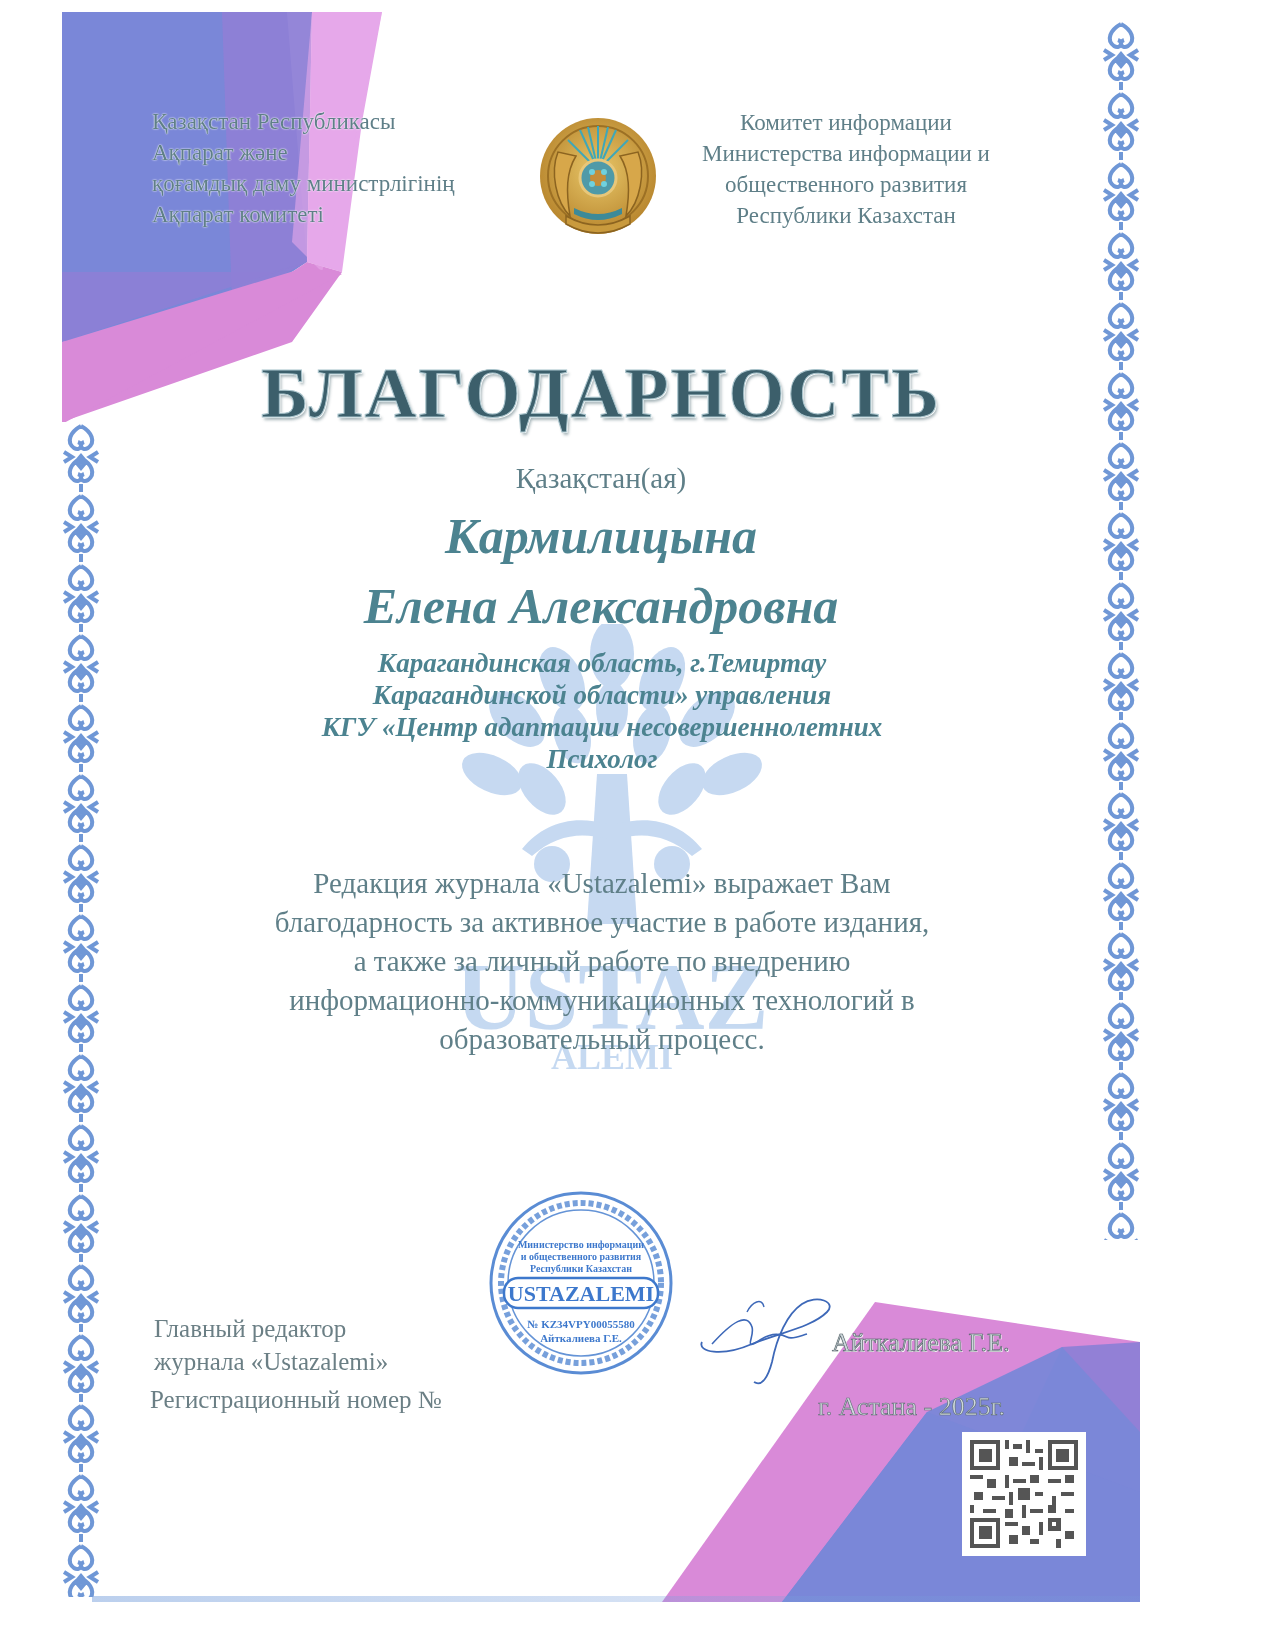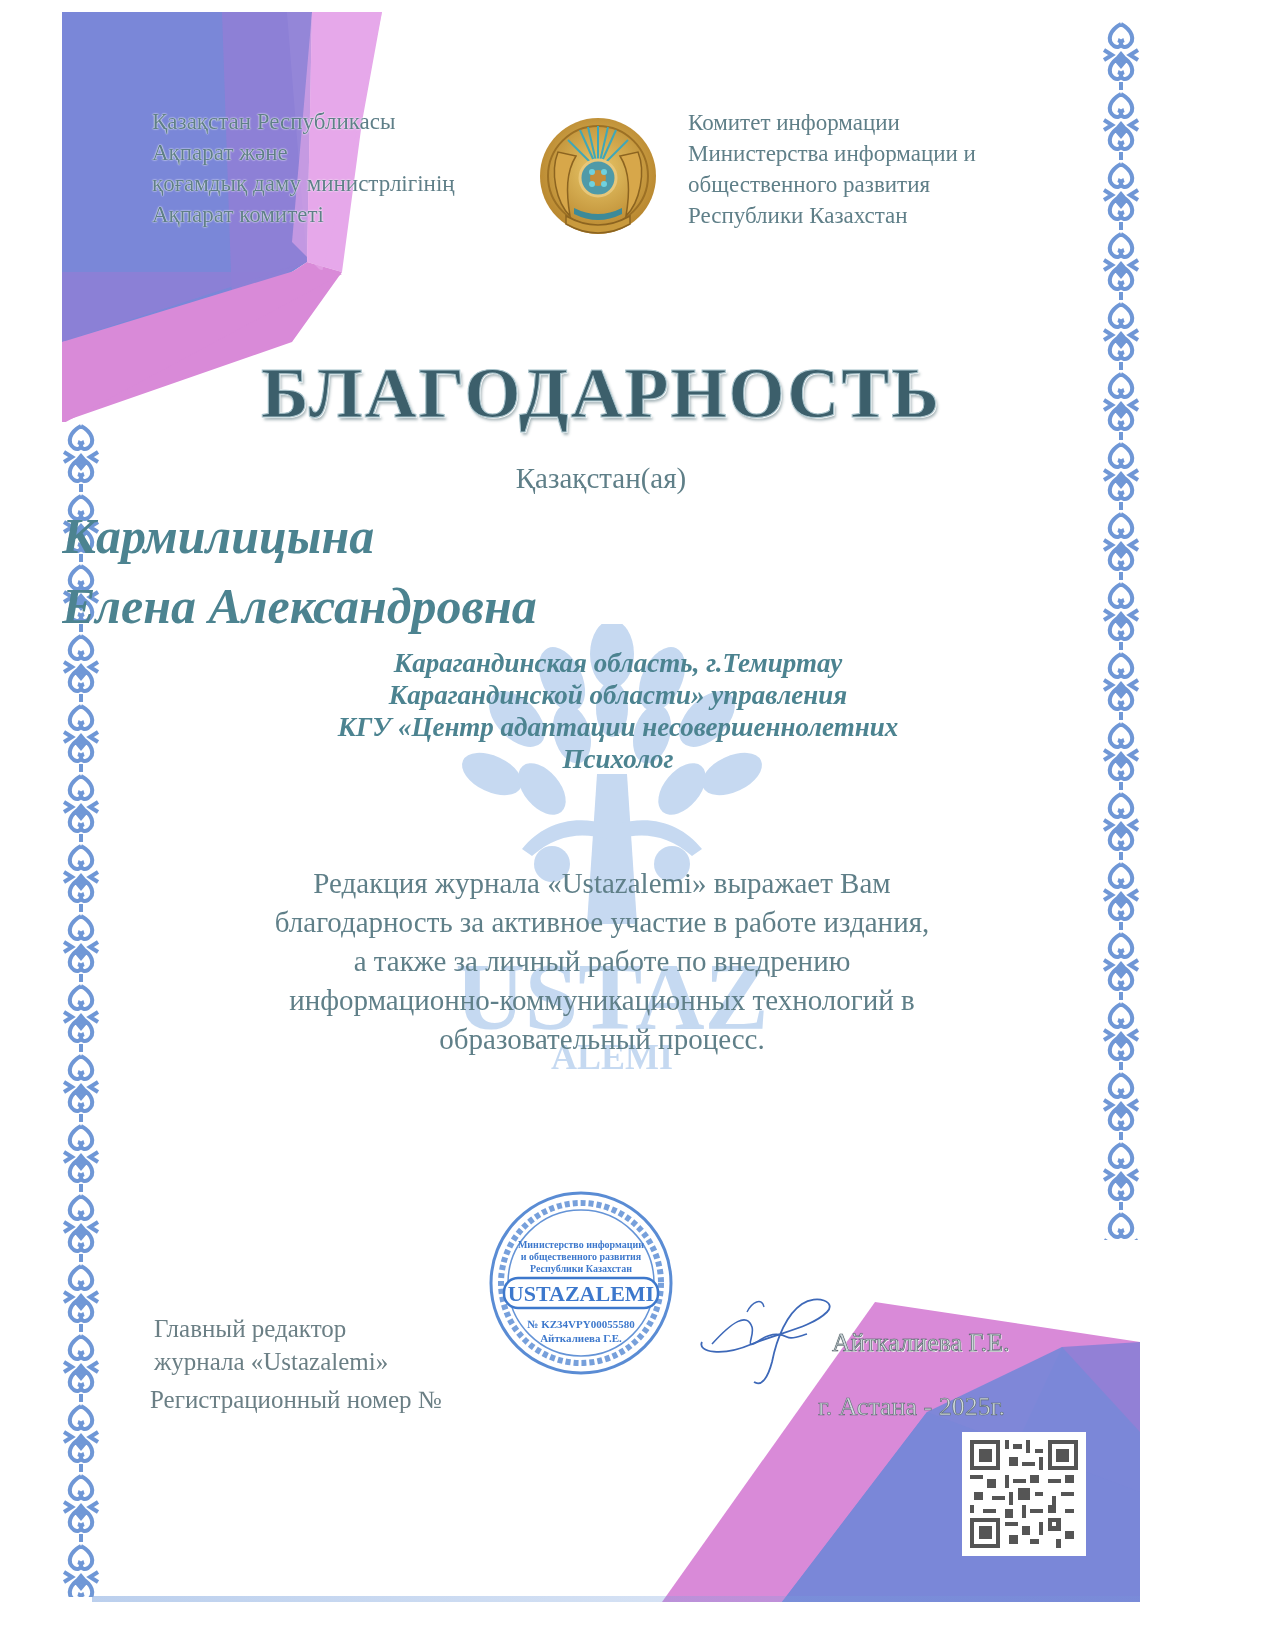--- a/index.html
+++ b/index.html
@@ -55,24 +55,24 @@
     }
     .emblem {
       position: absolute;
       left: 474px;
       top: 100px;
       width: 124px;
       height: 132px;
     }
     .header-right {
       position: absolute;
-      left: 626px;
+      left: 604px;
       top: 95px;
       width: 360px;
-      text-align: left;
+      text-align: center;
       font-size: 23px;
       line-height: 31px;
       color: #5f7f88;
     }
 
     .title {
       position: absolute;
       left: 0; right: 0;
       top: 340px;
       text-align: center;
@@ -87,40 +87,41 @@
       position: absolute;
       left: 0; right: 0;
       top: 450px;
       text-align: center;
       font-size: 29px;
       color: #5f7f88;
     }
     .name {
       position: absolute;
       left: 0; right: 0;
+      text-align: center;
       font-style: italic;
       font-weight: bold;
       font-size: 50px;
       color: #4c8390;
     }
     .name.surname { top: 495px; }
     .name.given { top: 565px; }
 
     .watermark {
       position: absolute;
       left: 360px;
       top: 612px;
       width: 380px;
       height: 460px;
       opacity: 1;
     }
 
     .affiliation {
       position: absolute;
-      left: 176px;
+      left: 160px;
       width: 760px;
       top: 635px;
       text-align: center;
       font-style: italic;
       font-weight: bold;
       font-size: 27px;
       line-height: 32px;
       color: #4c8390;
     }
     .body-text {

